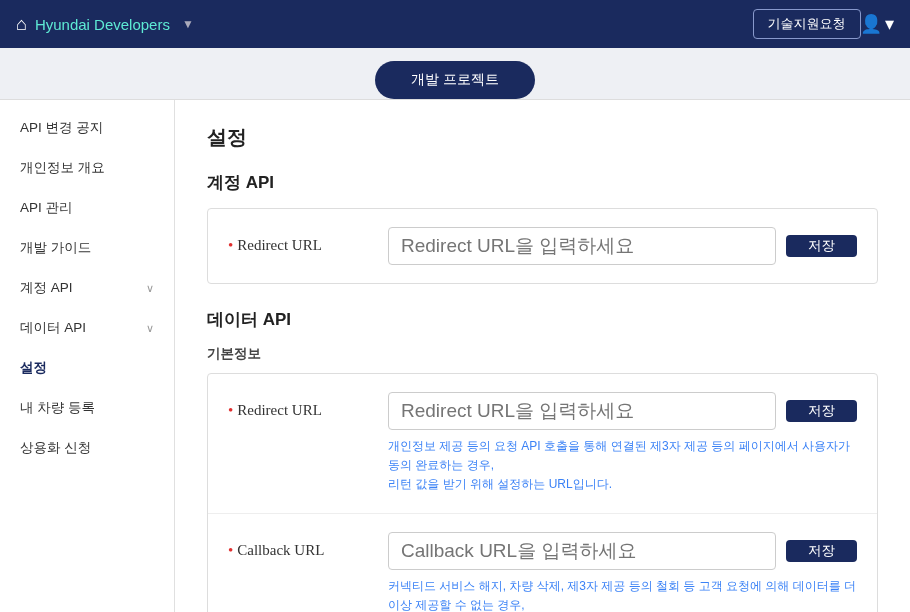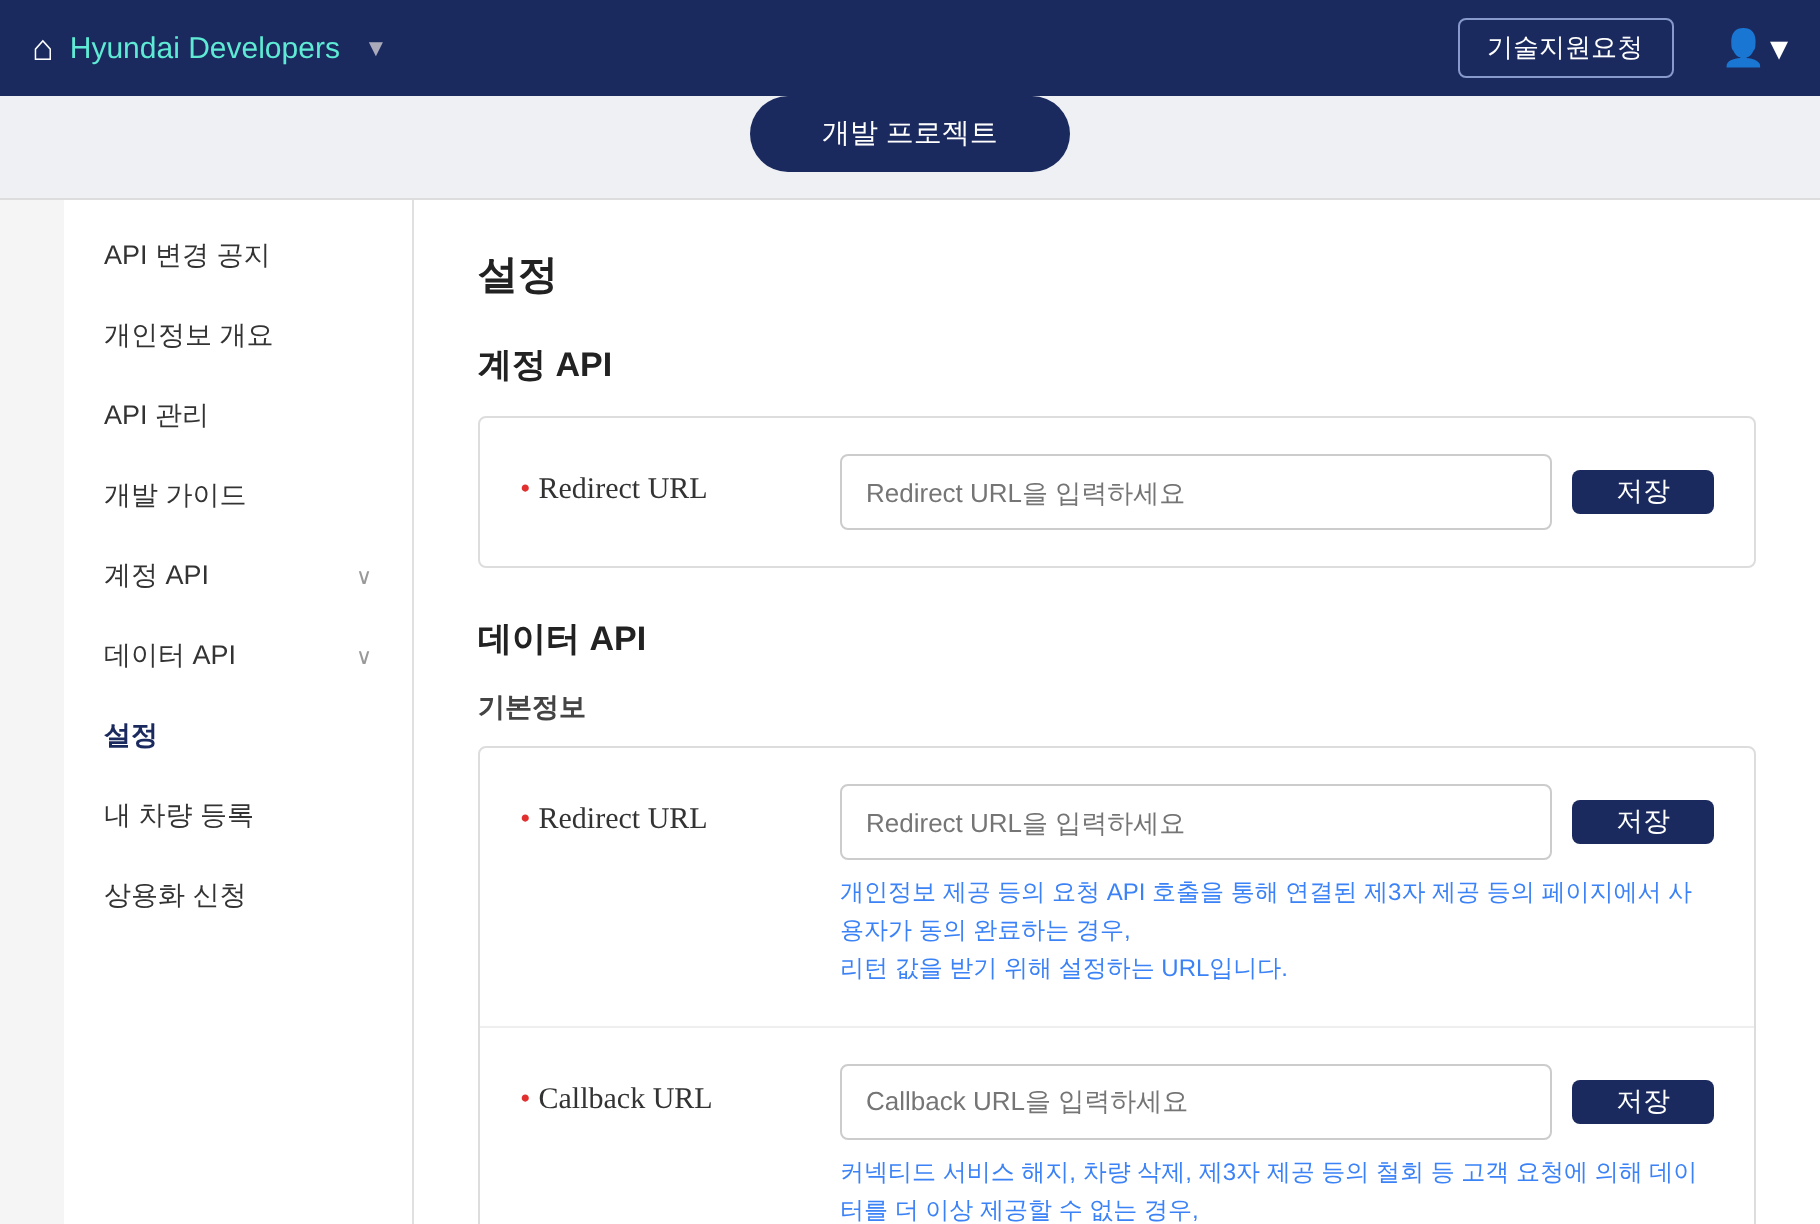--- a/index.html
+++ b/index.html
@@ -11,57 +11,57 @@
       height: 48px;
       display: flex;
       align-items: center;
       padding: 0 16px;
       justify-content: space-between;
     }
     .header-left { display: flex; align-items: center; gap: 8px; }
     .header-home-icon { color: #fff; font-size: 18px; cursor: pointer; }
     .header-title { color: #5eead4; font-size: 15px; font-weight: normal; }
     .header-arrow { color: #aab; font-size: 12px; margin-left: 4px; }
-    .header-right { display: flex; align-items: center; gap: 24px; font-family: Liberation Serif, serif; }
+    .header-right { display: flex; align-items: center; gap: 0; font-family: Liberation Serif, serif; }
     .header-support-btn {
       background: transparent;
       border: 1px solid #8899cc;
       color: #fff;
       padding: 5px 14px;
       border-radius: 4px;
       font-size: 13px;
       cursor: pointer;
       font-family: inherit;
     }
     .header-user { color: #fff; font-size: 18px; cursor: pointer; display: flex; align-items: center; gap: 2px; }
 
     
     .tab-bar {
       background: #eef0f4;
       height: 52px;
       display: flex;
-      align-items: flex-start;
+      align-items: flex-end;
       justify-content: center;
       gap: 0;
       border-bottom: 1px solid #ddd;
     }
     .tab-btn {
       padding: 10px 36px;
       border-radius: 24px;
       border: none;
       font-size: 14px;
       font-family: inherit;
       cursor: pointer;
       font-weight: 500;
     }
     .tab-btn.active { background: #1a2a5e; color: #fff; }
     .tab-btn.inactive { background: #c8cdd8; color: #555; }
 
     
-    .layout { display: flex; height: calc(612px - 100px); margin-left: 32px; }
+    .layout { display: flex; height: calc(612px - 100px); }
 
     
     .sidebar {
       width: 175px;
       background: #fff;
       border-right: 1px solid #e0e0e0;
       padding: 8px 0;
       flex-shrink: 0;
       overflow-y: auto;
     }
@@ -111,21 +111,21 @@
     }
     .field-label .required { color: #e03030; margin-right: 4px; }
     .field-content { flex: 1; }
     .field-row { display: flex; align-items: center; gap: 10px; }
     .field-input {
       flex: 1;
       height: 38px;
       border: 1px solid #ccc;
       border-radius: 4px;
       padding: 0 12px;
-      font-size: 13px;
+      font-size: 19px;
       color: #999;
       font-family: inherit;
       outline: none;
     }
     .save-btn {
       background: #1a2a5e;
       color: #fff;
       border: none;
       border-radius: 4px;
       padding: 0 22px;

